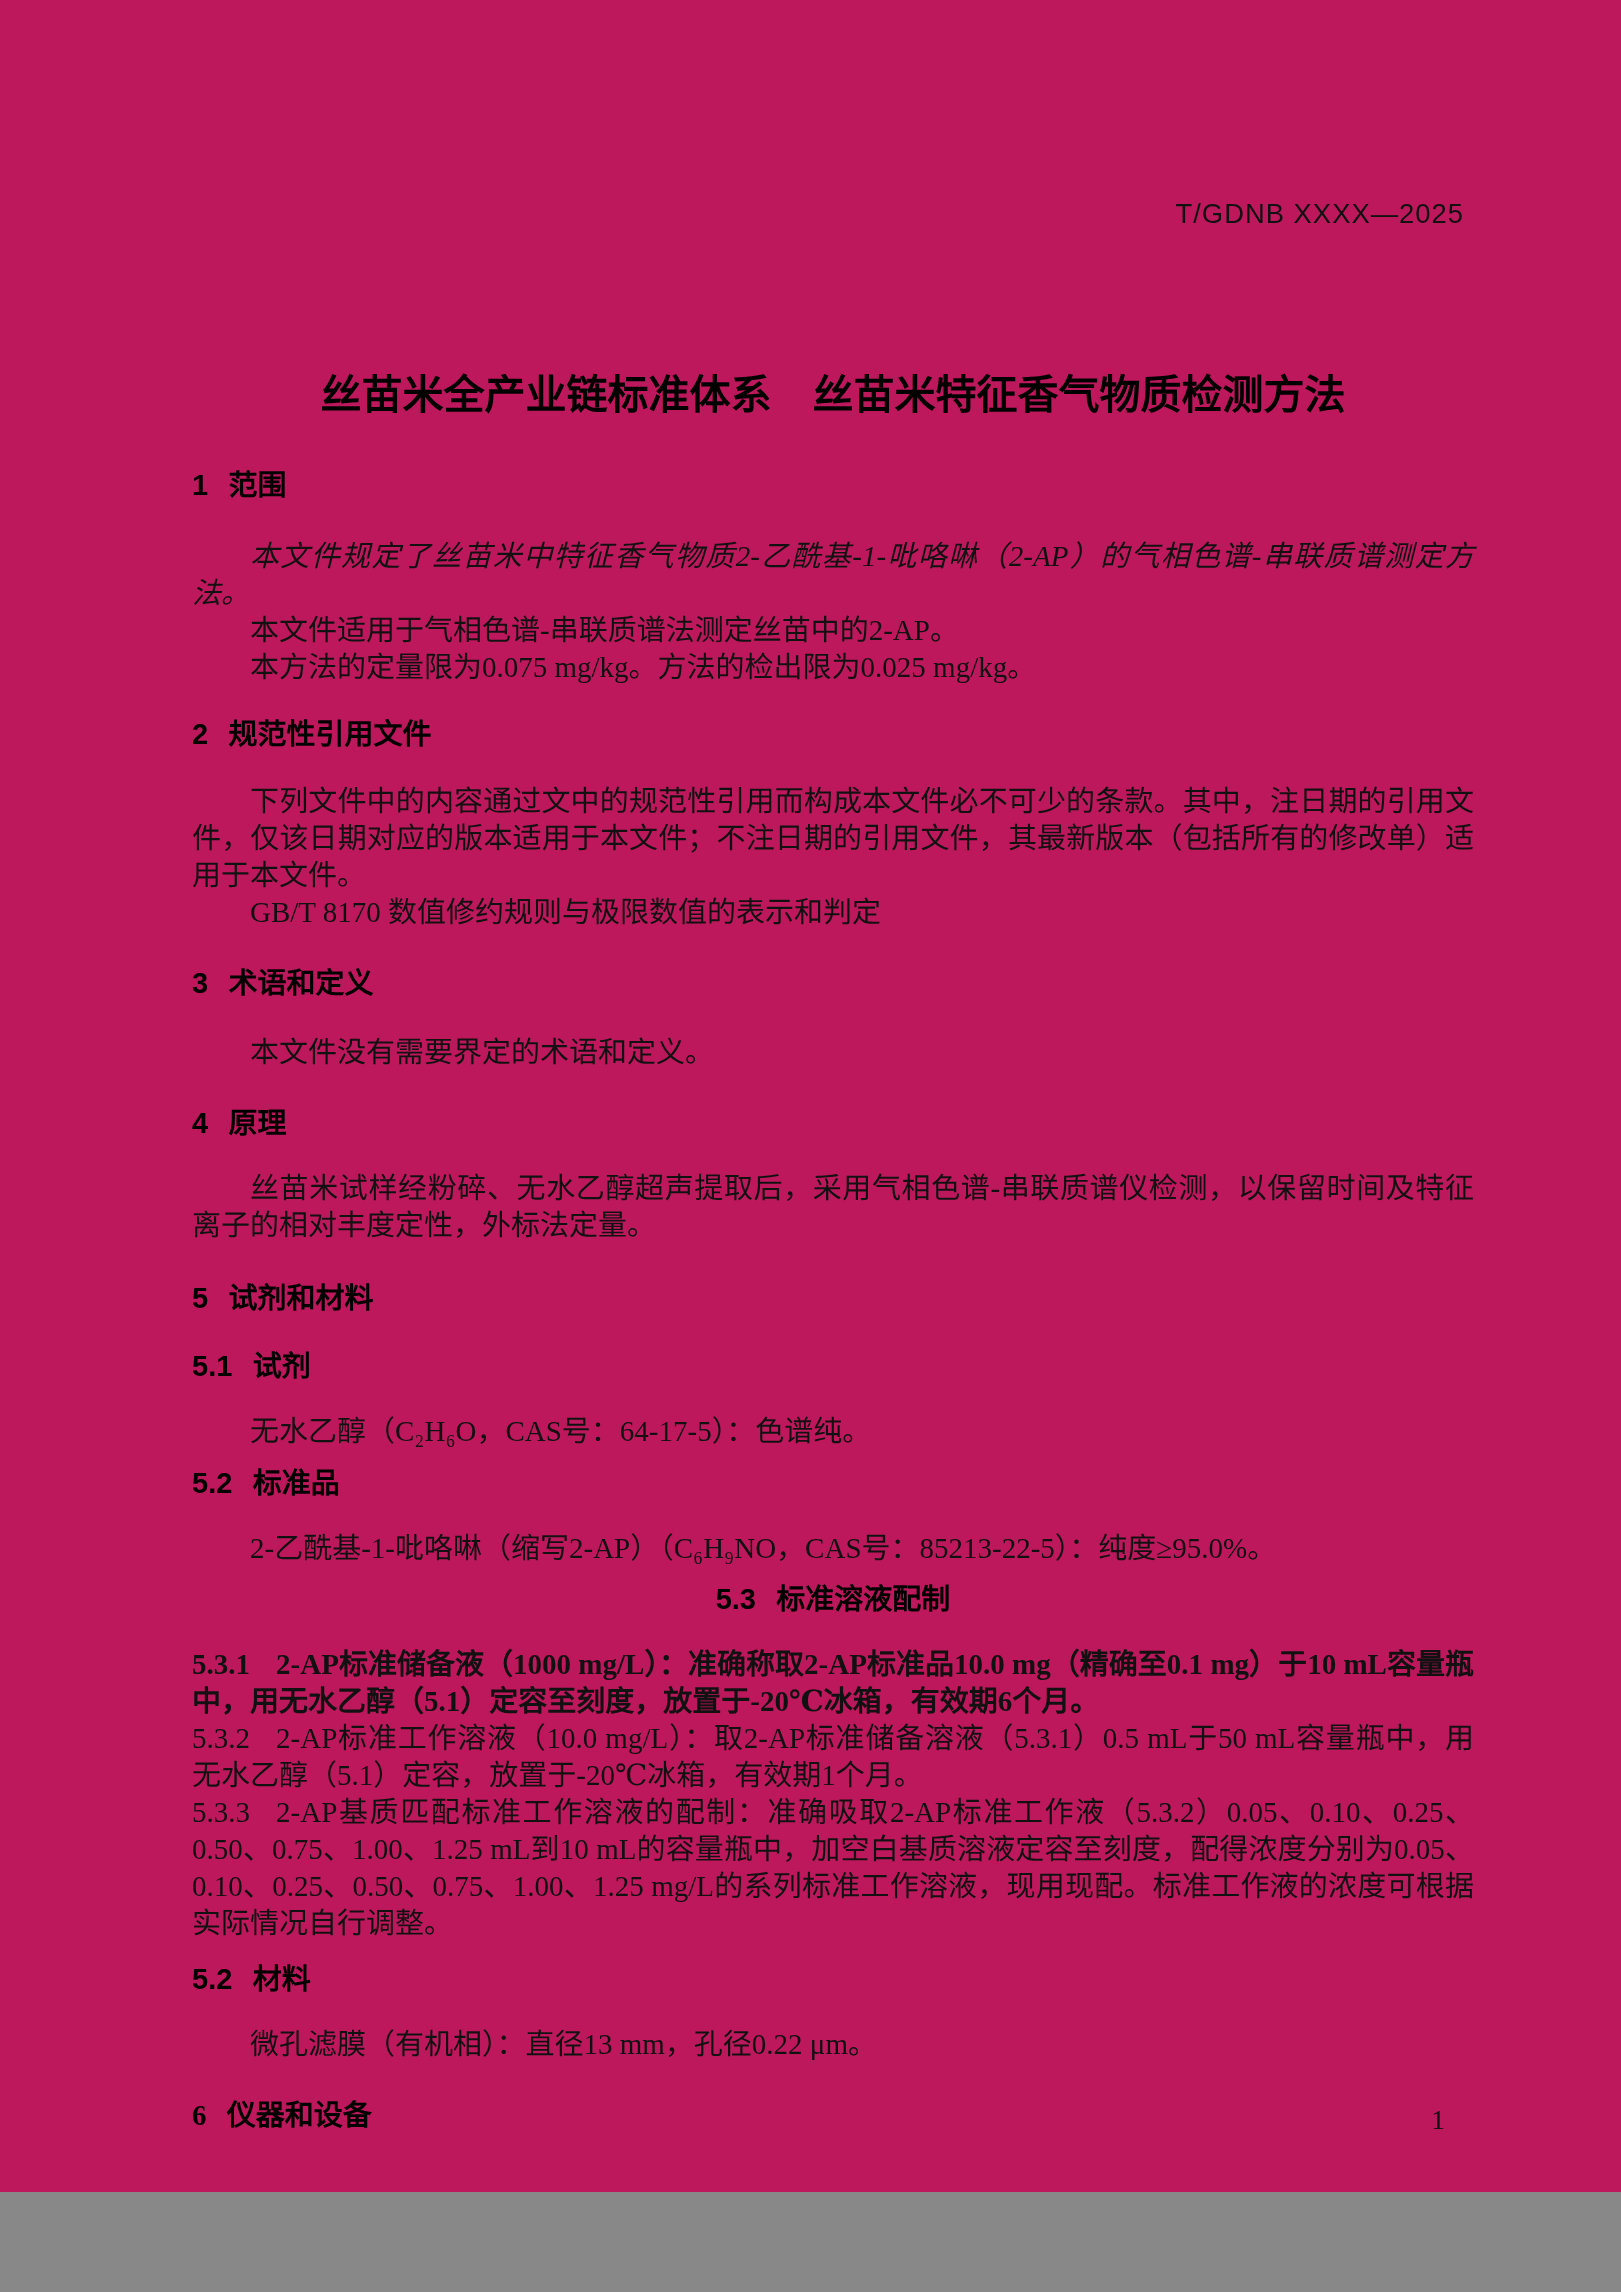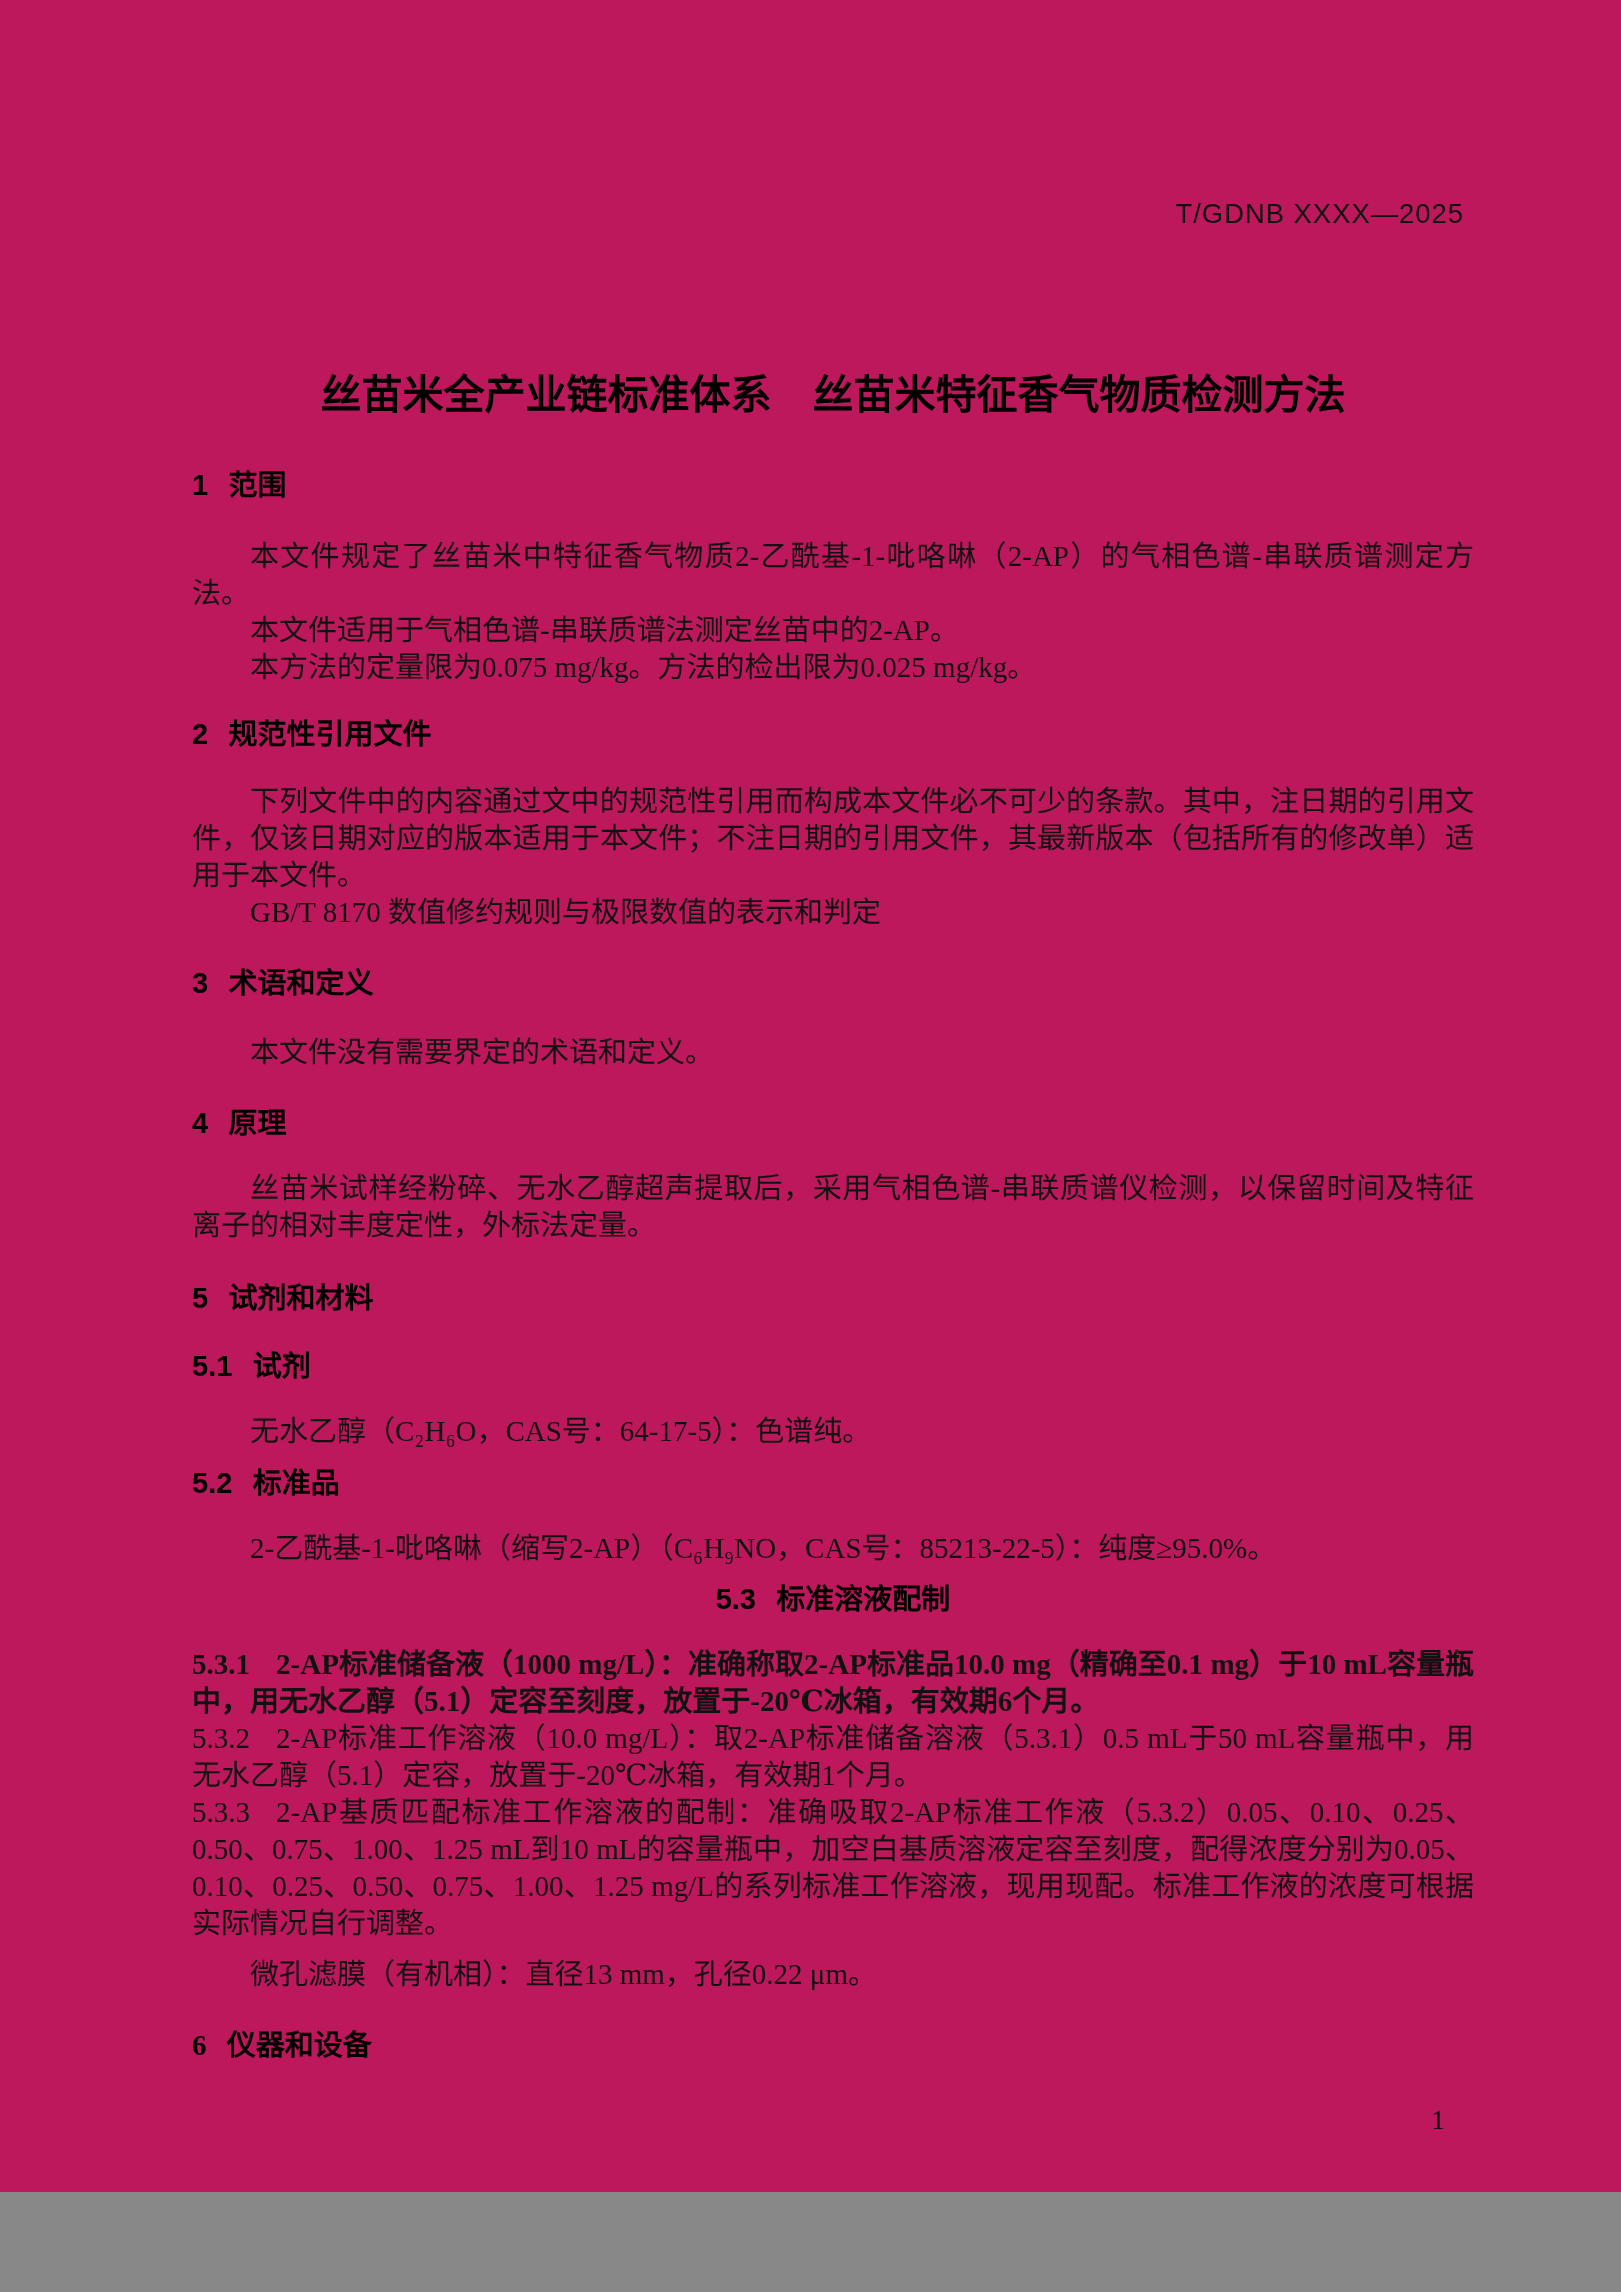--- a/index.html
+++ b/index.html
@@ -42,21 +42,21 @@
     text-align:justify;
     color:#111;
   }
   p { margin:0; }
   .indent { text-indent:2em; }
   .ref-line { padding-left:2em; }
   .clause .clause-num { margin-right:0.9em; }
 
   
   .mt-s1head  { margin-top:49px; }
-  .mt-p1      { margin-top:35px; }
+  .mt-p1      { margin-top:35px;font-style:italic; }
   .mt-s2head  { margin-top:31px; }
   .mt-p2      { margin-top:31px; }
   .mt-s3head  { margin-top:35px; }
   .mt-p3      { margin-top:33px; }
   .mt-s4head  { margin-top:35px; }
   .mt-p4      { margin-top:29px; }
   .mt-s5head  { margin-top:37px; }
   .mt-s51head { margin-top:33px; }
   .mt-p51     { margin-top:15.7px; }
   .mt-s52head { margin-top:15.7px; }
@@ -104,20 +104,21 @@
     <p class="body-text indent mt-p51">无水乙醇（C₂H₆O，CAS号：64-17-5）：色谱纯。</p>
 
     <h3 class="sec-head mt-s52head"><span class="h-num">5.2</span><span>标准品</span></h3>
     <p class="body-text indent mt-p52">2-乙酰基-1-吡咯啉（缩写2-AP）（C₆H₉NO，CAS号：85213-22-5）：纯度≥95.0%。</p>
 
     <h3 class="sec-head mt-s53head"><span class="h-num">5.3</span><span>标准溶液配制</span></h3>
     <p class="body-text clause mt-c531"><span class="clause-num">5.3.1</span><span>2-AP标准储备液（1000 mg/L）：准确称取2-AP标准品10.0 mg（精确至0.1 mg）于10 mL容量瓶中，用无水乙醇（5.1）定容至刻度，放置于-20℃冰箱，有效期6个月。</span></p>
     <p class="body-text clause"><span class="clause-num">5.3.2</span><span>2-AP标准工作溶液（10.0 mg/L）：取2-AP标准储备溶液（5.3.1）0.5 mL于50 mL容量瓶中，用无水乙醇（5.1）定容，放置于-20℃冰箱，有效期1个月。</span></p>
     <p class="body-text clause"><span class="clause-num">5.3.3</span><span>2-AP基质匹配标准工作溶液的配制：准确吸取2-AP标准工作液（5.3.2）0.05、0.10、0.25、0.50、0.75、1.00、1.25 mL到10 mL的容量瓶中，加空白基质溶液定容至刻度，配得浓度分别为0.05、0.10、0.25、0.50、0.75、1.00、1.25 mg/L的系列标准工作溶液，现用现配。标准工作液的浓度可根据实际情况自行调整。</span></p>
 
+    <h3 class="sec-head mt-s52bhead"><span class="h-num">5.2</span><span>材料</span></h3>
     <p class="body-text indent mt-p52b">微孔滤膜（有机相）：直径13 mm，孔径0.22 μm。</p>
 
     <h2 class="sec-head mt-s6head"><span class="h-num">6</span><span>仪器和设备</span></h2>
 
   </main>
 
   <div class="page-number">1</div>
 
 </div>
 

